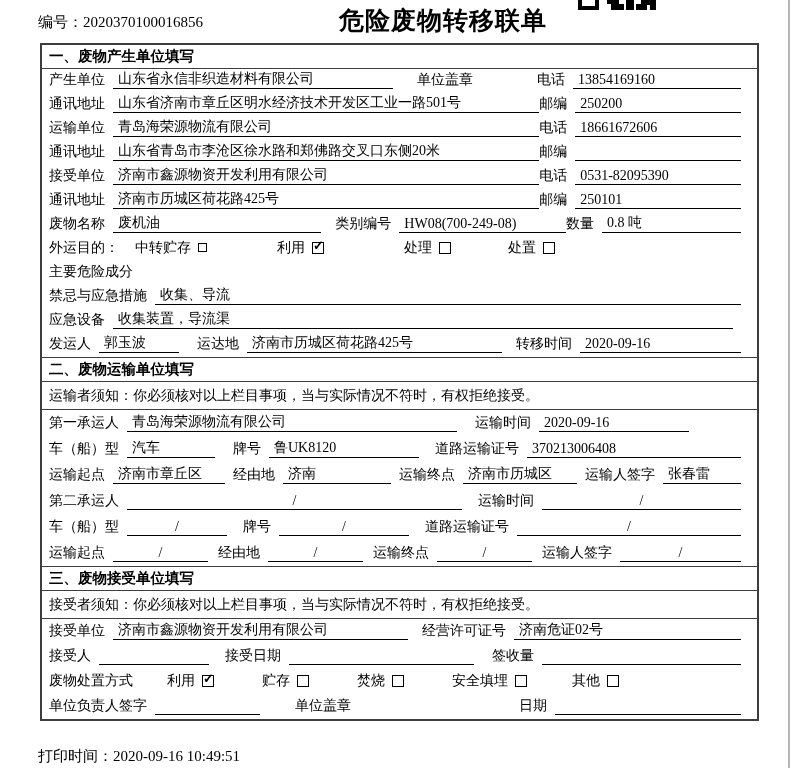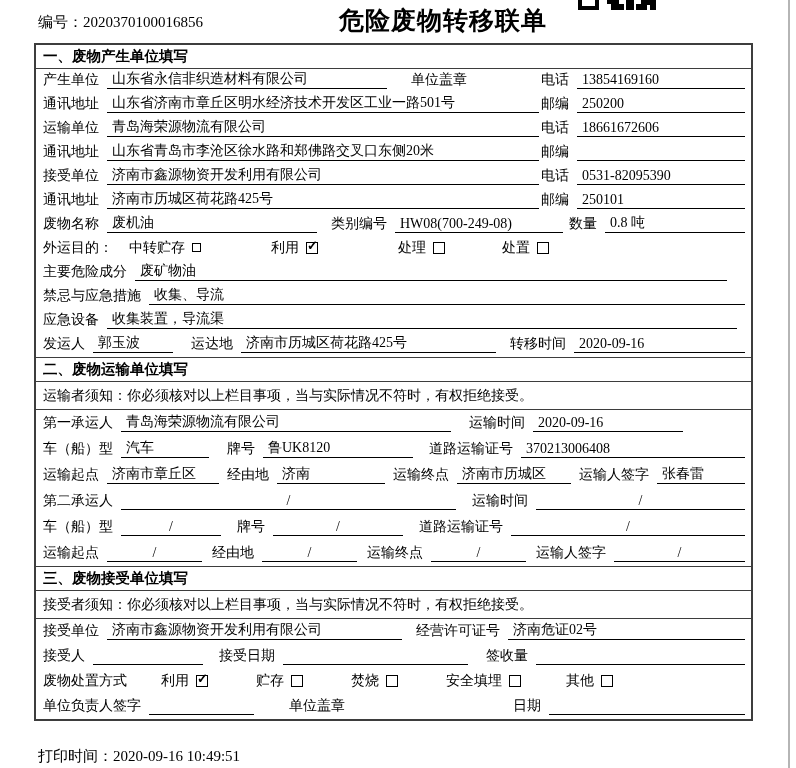--- a/index.html
+++ b/index.html
@@ -7,29 +7,29 @@
   body { font-family:"Liberation Serif","DejaVu Serif",serif; color:#000; }
   #page { position:relative; width:796px; height:768px; background:#fff; overflow:hidden; }
 
   .doc-no { position:absolute; left:38px; top:13px; font-size:15px; white-space:nowrap; }
   .title  { position:absolute; left:443px; top:4px; transform:translateX(-50%);
             font-size:25px; font-weight:bold; letter-spacing:1px; white-space:nowrap;
             font-family:"Liberation Sans","DejaVu Sans",sans-serif; }
   .qr     { position:absolute; left:578px; top:0; width:78px; height:10px; }
   .win-edge { position:absolute; left:788px; top:0; width:2px; height:768px; background:#b5b5b5; }
 
-  .form { position:absolute; left:34px; top:43px; width:719px; border:2px solid #3d3d3d; background:#fff; }
+  .form { position:absolute; left:40px; top:43px; width:719px; border:2px solid #3d3d3d; background:#fff; }
   .sec + .sec { border-top:1.5px solid #3d3d3d; }
   .sec-h { font-family:"Liberation Sans","DejaVu Sans",sans-serif; font-weight:bold;
            font-size:14.5px; height:24px; line-height:23px; padding-left:7px;
            border-bottom:1.5px solid #3d3d3d; }
   .notice { font-size:14px; height:28px; line-height:27px; padding-left:7px;
             border-bottom:1px solid #3d3d3d; white-space:nowrap; }
 
-  .row { display:flex; align-items:flex-end; padding:0 6px 4px 7px; font-size:14px; }
+  .row { display:flex; align-items:flex-end; padding:0 16px 4px 7px; font-size:14px; }
   .s1 .row { height:24px; }
   .s2 .row { height:26px; }
   .s3 .row { height:25px; }
   .lbl { white-space:nowrap; margin-right:8px; }
   .u   { border-bottom:1px solid #000; padding:0 5px; white-space:nowrap;
          min-height:17px; overflow:hidden; }
   .fill { flex:1 1 auto; min-width:12px; }
   .ctr { text-align:center; }
 
   .opt { display:flex; align-items:center; white-space:nowrap; }
@@ -137,21 +137,20 @@
           <span class="cb"></span>
         </span>
         <span class="opt" style="margin-left:57px">
           <span>处置</span>
           <span class="cb"></span>
         </span>
       </div>
 
       <div class="row">
         <span class="lbl">主要危险成分</span>
-        <span class="u fill" style="margin-right:18px">废矿物油</span>
       </div>
 
       <div class="row">
         <span class="lbl">禁忌与应急措施</span>
         <span class="u fill">收集、导流</span>
       </div>
 
       <div class="row">
         <span class="lbl">应急设备</span>
         <span class="u fill" style="margin-right:8px">收集装置，导流渠</span>

